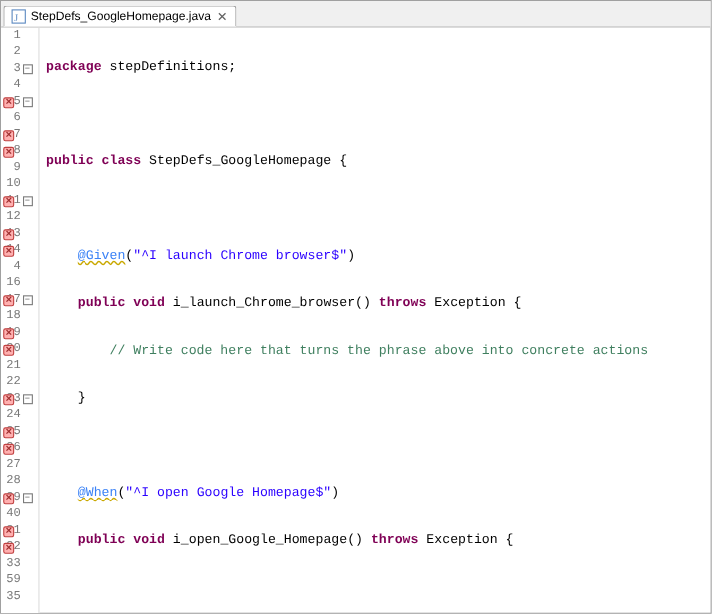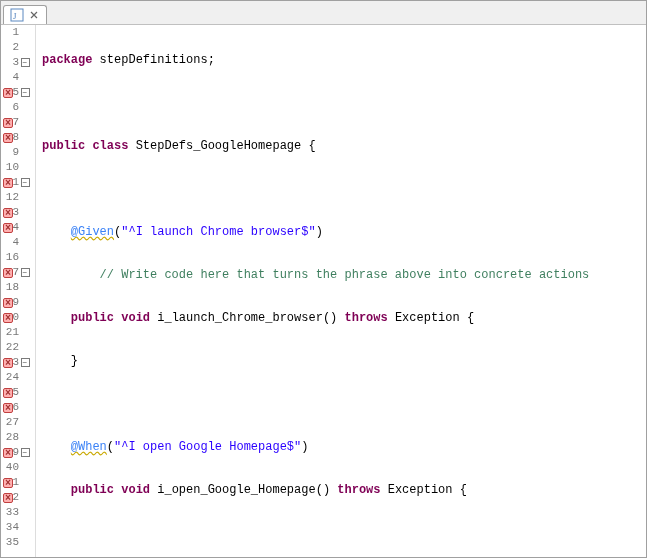--- a/index.html
+++ b/index.html
@@ -141,20 +141,21 @@
 <body>
 
 <div class="tab-bar">
   <div class="tab">
     <span class="tab-icon">
       <svg width="14" height="14" viewBox="0 0 14 14">
           <rect x="1" y="1" width="12" height="12" fill="#fff" stroke="#5a88c0" stroke-width="1"></rect>
           <text x="3" y="11" font-size="9" fill="#5a88c0" font-family="Tahoma">J</text>
         </svg>
     </span>
+    <span>StepDefs_GoogleHomepage.java</span>
     <span class="tab-close">
       <svg width="8" height="8" viewBox="0 0 8 8">
           <path d="M1 1 L7 7 M7 1 L1 7" stroke="#666" stroke-width="1.2"></path>
         </svg>
     </span>
   </div>
 </div>
 
 <div class="editor">
   <div class="gutter" id="gutter">
@@ -360,37 +361,37 @@
         <span class="line-num">32</span>
         <span class="fold-area"></span>
       </div>
       <div class="gutter-row">
         <span class="marker-area"></span>
         <span class="line-num">33</span>
         <span class="fold-area"></span>
       </div>
       <div class="gutter-row">
         <span class="marker-area"></span>
-        <span class="line-num">34</span>
+        <span class="line-num">59</span>
         <span class="fold-area"></span>
       </div>
       <div class="gutter-row">
         <span class="marker-area"></span>
         <span class="line-num">35</span>
         <span class="fold-area"></span>
       </div>
     </div>
   <div class="code">
     <div class="code-line"><span class="kw">package</span><span class="txt"> stepDefinitions;</span></div>
     <div class="code-line"></div>
     <div class="code-line"><span class="kw">public</span><span class="txt"> </span><span class="kw">class</span><span class="txt"> StepDefs_GoogleHomepage {</span></div>
     <div class="code-line"></div>
     <div class="code-line"><span class="txt">    </span><span class="ann warn">@Given</span><span class="txt">(</span><span class="str">"^I launch Chrome browser$"</span><span class="txt">)</span></div>
+    <div class="code-line"><span class="txt">    </span><span class="kw">public</span><span class="txt"> </span><span class="kw">void</span><span class="txt"> i_launch_Chrome_browser() </span><span class="kw">throws</span><span class="txt"> Exception {</span></div>
     <div class="code-line"><span class="txt">        </span><span class="cmt">// Write code here that turns the phrase above into concrete actions</span></div>
-    <div class="code-line"><span class="txt">    </span><span class="kw">public</span><span class="txt"> </span><span class="kw">void</span><span class="txt"> i_launch_Chrome_browser() </span><span class="kw">throws</span><span class="txt"> Exception {</span></div>
     <div class="code-line"><span class="txt">    }</span></div>
     <div class="code-line"></div>
     <div class="code-line"><span class="txt">    </span><span class="ann warn">@When</span><span class="txt">(</span><span class="str">"^I open Google Homepage$"</span><span class="txt">)</span></div>
     <div class="code-line"><span class="txt">    </span><span class="kw">public</span><span class="txt"> </span><span class="kw">void</span><span class="txt"> i_open_Google_Homepage() </span><span class="kw">throws</span><span class="txt"> Exception {</span></div>
     
     
     
     
     
     

